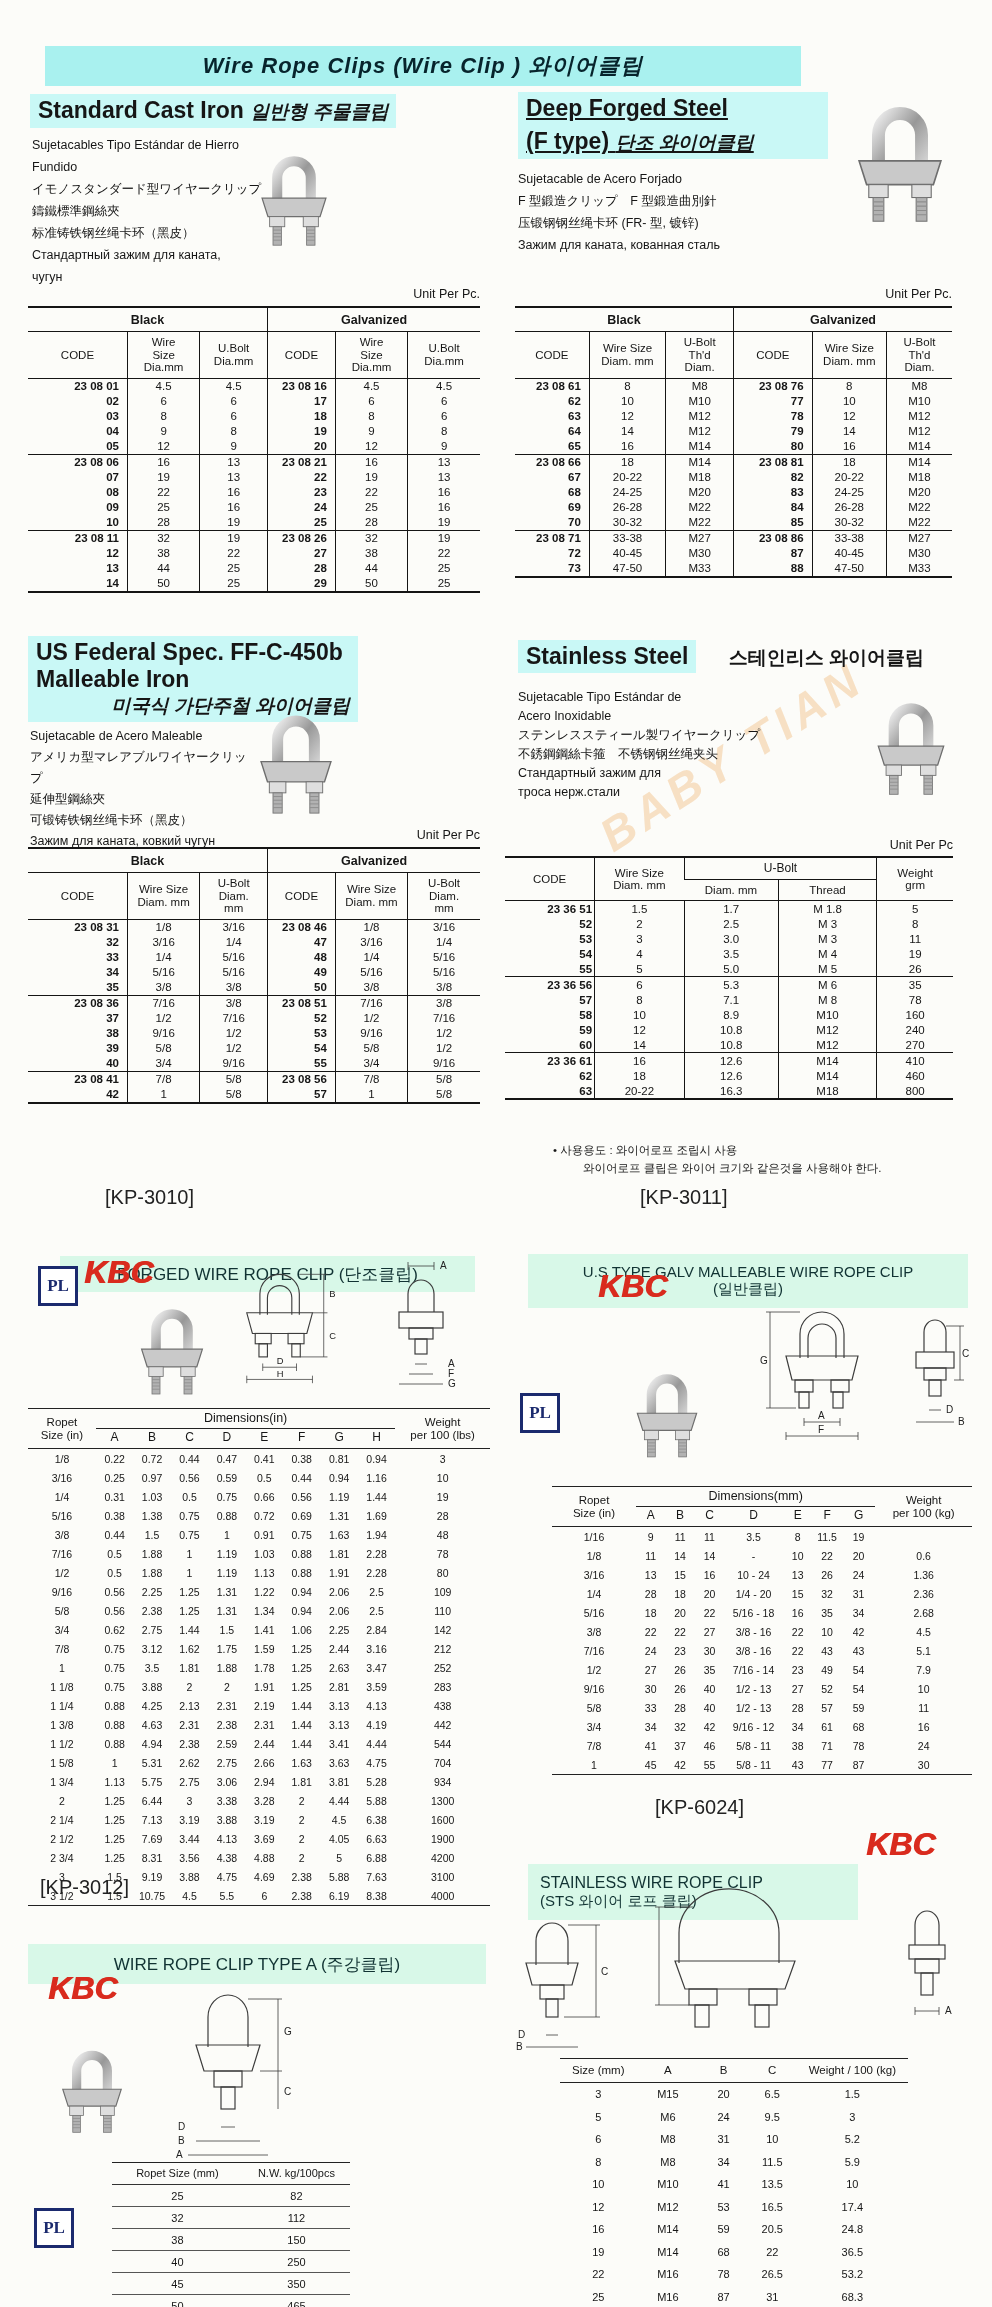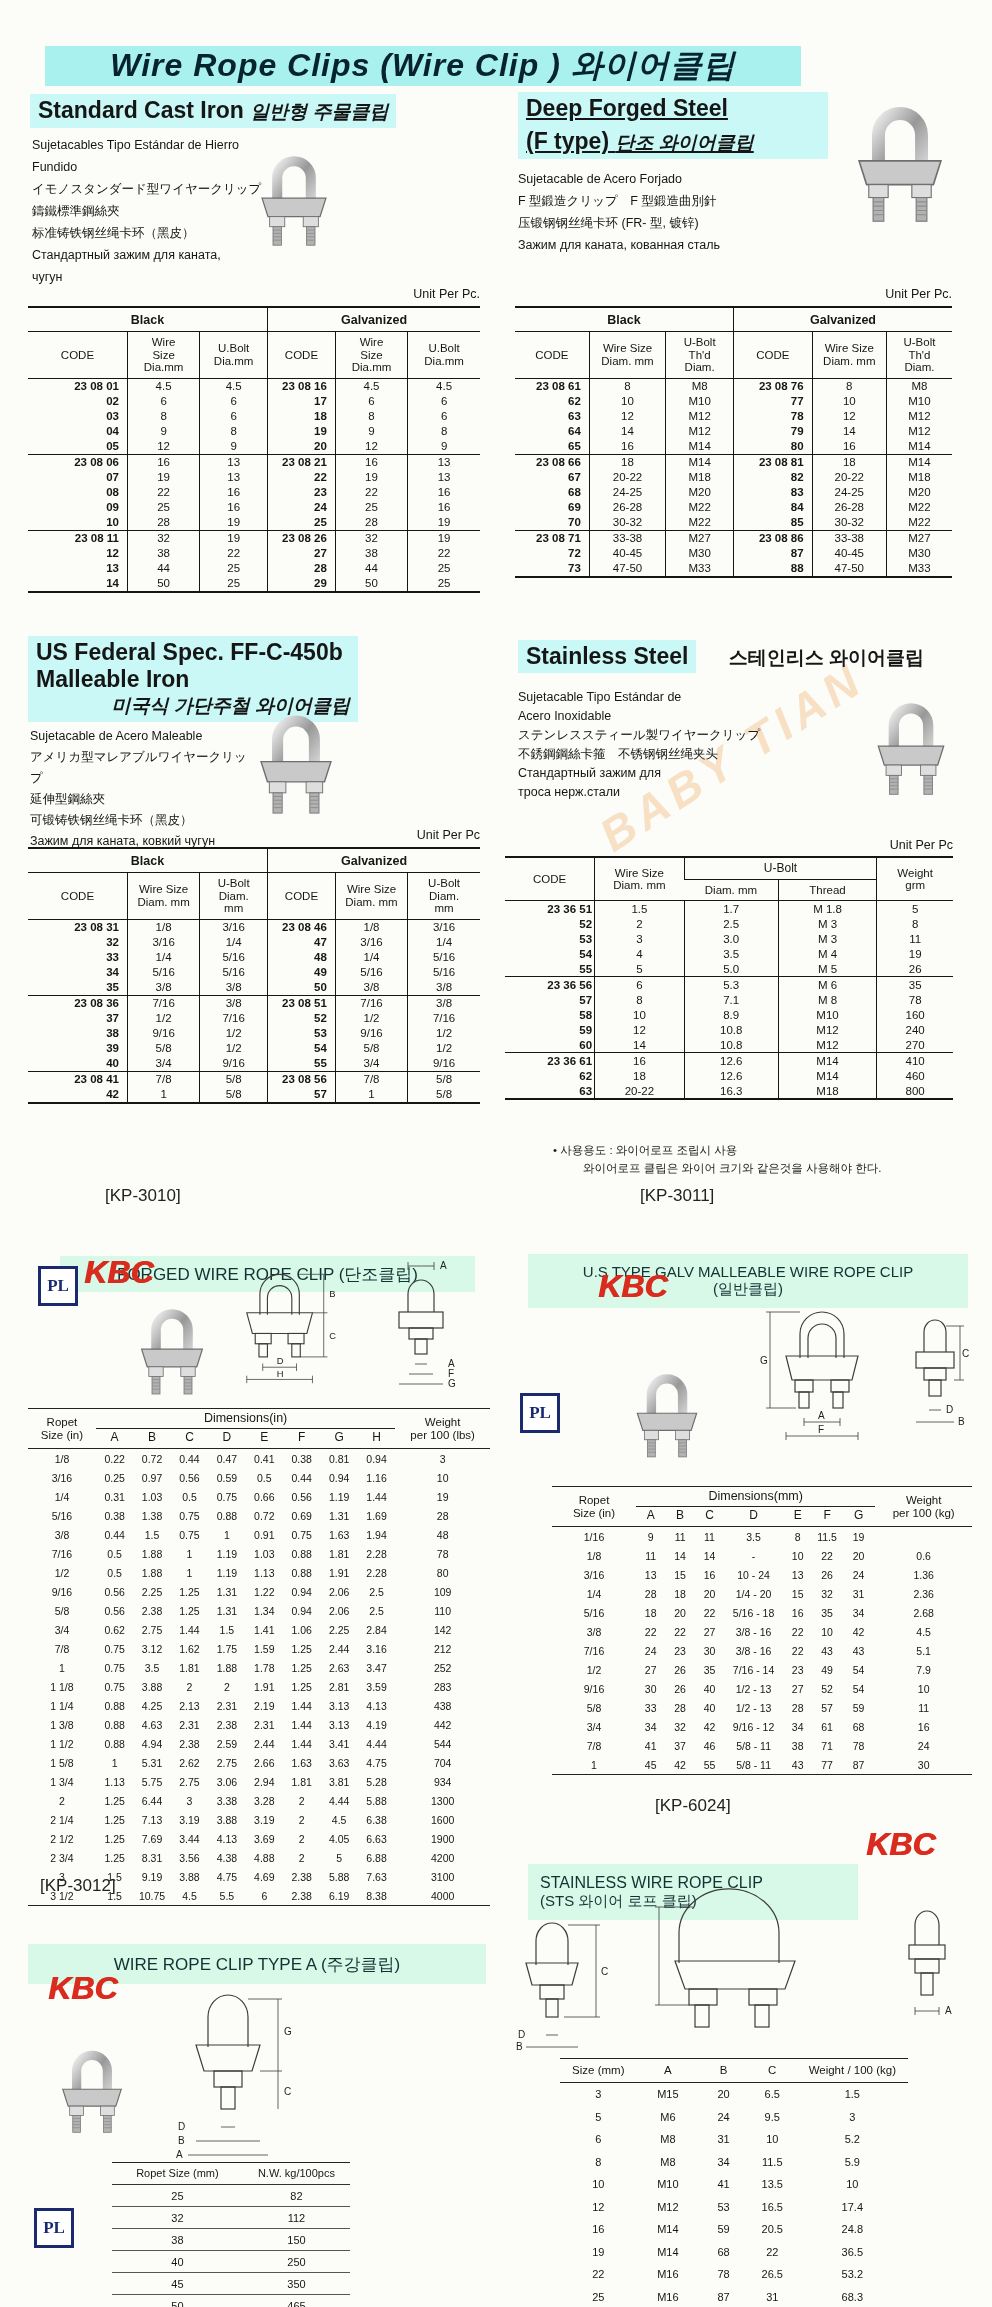--- a/index.html
+++ b/index.html
@@ -1,19 +1,19 @@
 <!DOCTYPE html>
 <html><head>
 <meta charset="utf-8">
 <style>
   html,body{margin:0;padding:0;background:#9a9a9a;}
   #page{position:relative;width:992px;height:2307px;background:#fcfcf9;font-family:"Liberation Sans",sans-serif;color:#161616;overflow:hidden;}
   .abs{position:absolute;}
   .pre{white-space:pre-line;}
-  .banner-top{left:45px;top:46px;width:756px;height:40px;background:#a9f1ef;display:flex;align-items:center;justify-content:center;font-size:32px;font-weight:bold;font-style:italic;color:#07242c;letter-spacing:1px;}
+  .banner-top{left:45px;top:46px;width:756px;height:40px;background:#a9f1ef;display:flex;align-items:center;justify-content:center;font-size:22px;font-weight:bold;font-style:italic;color:#07242c;letter-spacing:1px;}
   .sec-title{background:#c9f8f6;font-weight:bold;font-size:23px;padding:3px 8px;display:inline-block;}
   .sec-title .ko{font-style:italic;font-size:19px;}
   .desc{font-size:12.5px;line-height:22px;}
   .unit{font-size:12.5px;text-align:right;}
   .note{font-size:11.5px;}
   table.cat{width:100%;border-collapse:collapse;table-layout:fixed;border-top:2px solid #151515;border-bottom:2px solid #151515;}
   table.cat th,table.cat td{border-left:1px solid #151515;}
   table.cat th:first-child,table.cat td:first-child{border-left:none;}
   table.cat tr.grphead th{border-bottom:1px solid #151515;font-size:12.5px;font-weight:bold;height:21px;}
   table.cat tr.colhead th{border-bottom:1.5px solid #151515;font-weight:normal;font-size:11.5px;line-height:12.5px;padding:4px 0;white-space:pre-line;}
@@ -24,21 +24,21 @@
   table.kp{width:100%;border-collapse:collapse;table-layout:fixed;border-top:1.5px solid #222;border-bottom:1.5px solid #222;}
   table.kp th{font-weight:normal;font-size:11.5px;line-height:13px;white-space:pre-line;padding:3px 0;}
   table.kp th.dims{border-bottom:1px solid #222;font-size:12.5px;}
   table.kp tr.letters th{border-bottom:1.5px solid #222;padding:2px 0 4px 0;font-size:12px;}
   table.kp th.vspan{border-bottom:1.5px solid #222;}
   table.kp tbody td{text-align:center;font-size:10.5px;height:17px;}
   table.kp60 thead th{border-bottom:1.5px solid #222;font-size:11.5px;padding:5px 0;font-weight:normal;}
   table.kp60 tbody td{height:20.5px;font-size:11px;}
   table.kp12 thead th{border-bottom:1px solid #333;font-size:11px;padding:4px 0;font-weight:normal;}
   table.kp12 tbody td{height:19px;font-size:11px;border-bottom:1px solid #555;}
-  .tag{font-size:17px;color:#222;}
+  .tag{font-size:20px;color:#222;}
   .banner-green{background:#d8f8e8;display:flex;flex-direction:column;align-items:center;justify-content:center;font-size:17px;color:#133;margin-top:48px;}
   .banner-green .l2{font-size:15px;}
   .kbc{color:#d92b1e;font-weight:bold;font-style:italic;font-size:32px;letter-spacing:0px;text-shadow:1px 0 0 #d92b1e;}
   .pl-box{width:34px;height:34px;border:3px solid #1b2a6e;background:#fff;display:flex;align-items:center;justify-content:center;font-weight:bold;color:#1b2a6e;font-size:17px;font-family:"Liberation Serif",serif;}
   .watermark{font-size:46px;font-weight:bold;font-style:italic;color:rgba(238,166,88,0.33);transform:rotate(-33deg);letter-spacing:6px;}
   svg text{font-family:"Liberation Sans",sans-serif;font-size:10px;fill:#222;}
   .diag{fill:none;stroke:#3c3c3c;}
 </style>
 </head>
 <body>

